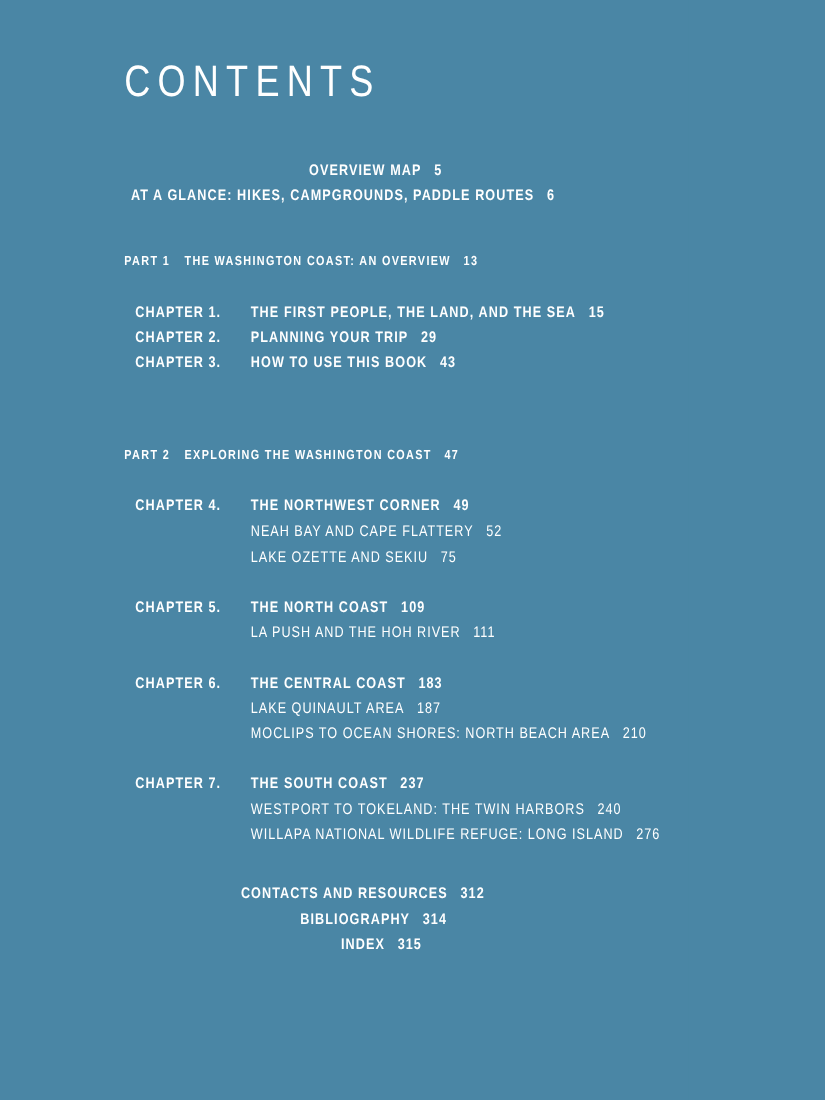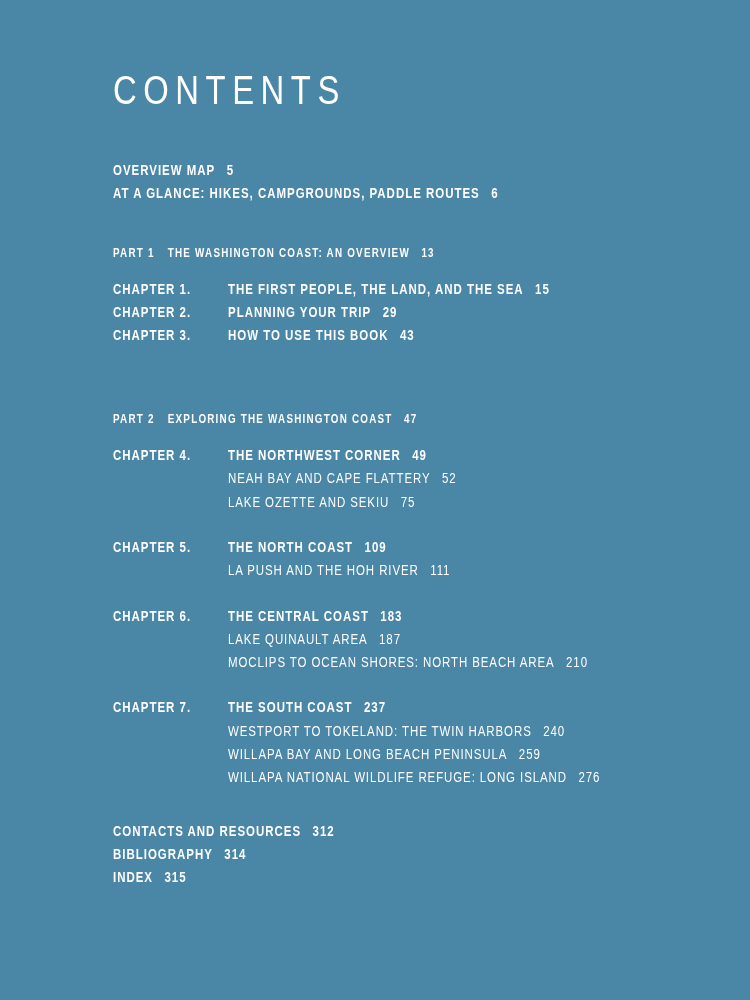--- a/index.html
+++ b/index.html
@@ -7,56 +7,57 @@
     width: 750px; height: 1000px;
     background: #4A86A5;
     font-family: "Liberation Sans", sans-serif;
     overflow: hidden;
   }
   .page {
     box-sizing: border-box;
     width: 626px; height: 1000px;
     background: #4A86A5;
     color: #FFFFFF;
-    padding: 70px 30px 0 113px;
+    padding: 54px 30px 0 113px;
   }
   
   .condense {
     display: inline-block;
     transform: scaleX(0.82);
     transform-origin: 0 50%;
     white-space: nowrap;
   }
   h1.title {
     margin: 0;
     font-size: 40px;
     line-height: 40px;
     font-weight: 400;
     letter-spacing: 8px;
   }
   .row {
     font-size: 14px;
     line-height: 23.3px;
     font-weight: 700;
     letter-spacing: 1.2px;
+    text-align: center;
   }
   .pagenum { margin-left: 14px; }
   .front-matter { margin-top: 49px; }
   .part-heading {
     margin: 0;
     font-size: 12px;
     line-height: 23.3px;
     font-weight: 700;
     letter-spacing: 1.5px;
   }
   .part-heading .part-title { margin-left: 16px; }
   .part-heading .pagenum { margin-left: 14px; }
   .part1-heading { margin-top: 36px; }
   .part2-heading { margin-top: 60px; }
-  .chapter-rows { margin-top: 13px; }
+  .chapter-rows { margin-top: 23px; }
   .group + .group { margin-top: 22px; }
   .chapter-row { display: flex; }
   .ch-label { flex: 0 0 115px; width: 115px; }
   .sub .condense { font-weight: 400; letter-spacing: 1.1px; }
   .back-matter { margin-top: 30px; }
 </style>
 </head>
 <body>
 
 <div class="page">
@@ -140,24 +141,20 @@
       <div class="row chapter-row">
         <span class="ch-label"><span class="condense">CHAPTER 7.</span></span>
         <span class="condense"><span>THE SOUTH COAST</span><span class="pagenum">237</span></span>
       </div>
       <div class="row chapter-row sub">
         <span class="ch-label"></span>
         <span class="condense"><span>WESTPORT TO TOKELAND: THE TWIN HARBORS</span><span class="pagenum">240</span></span>
       </div>
       <div class="row chapter-row sub">
         <span class="ch-label"></span>
-        <span class="condense"><span>WILLAPA BAY AND LONG BEACH PENINSULA</span><span class="pagenum">259</span></span>
-      </div>
-      <div class="row chapter-row sub">
-        <span class="ch-label"></span>
         <span class="condense"><span>WILLAPA NATIONAL WILDLIFE REFUGE: LONG ISLAND</span><span class="pagenum">276</span></span>
       </div>
     </div>
 
   </div>
 
   <div class="back-matter">
     <div class="row">
       <span class="condense"><span>CONTACTS AND RESOURCES</span><span class="pagenum">312</span></span>
     </div>

